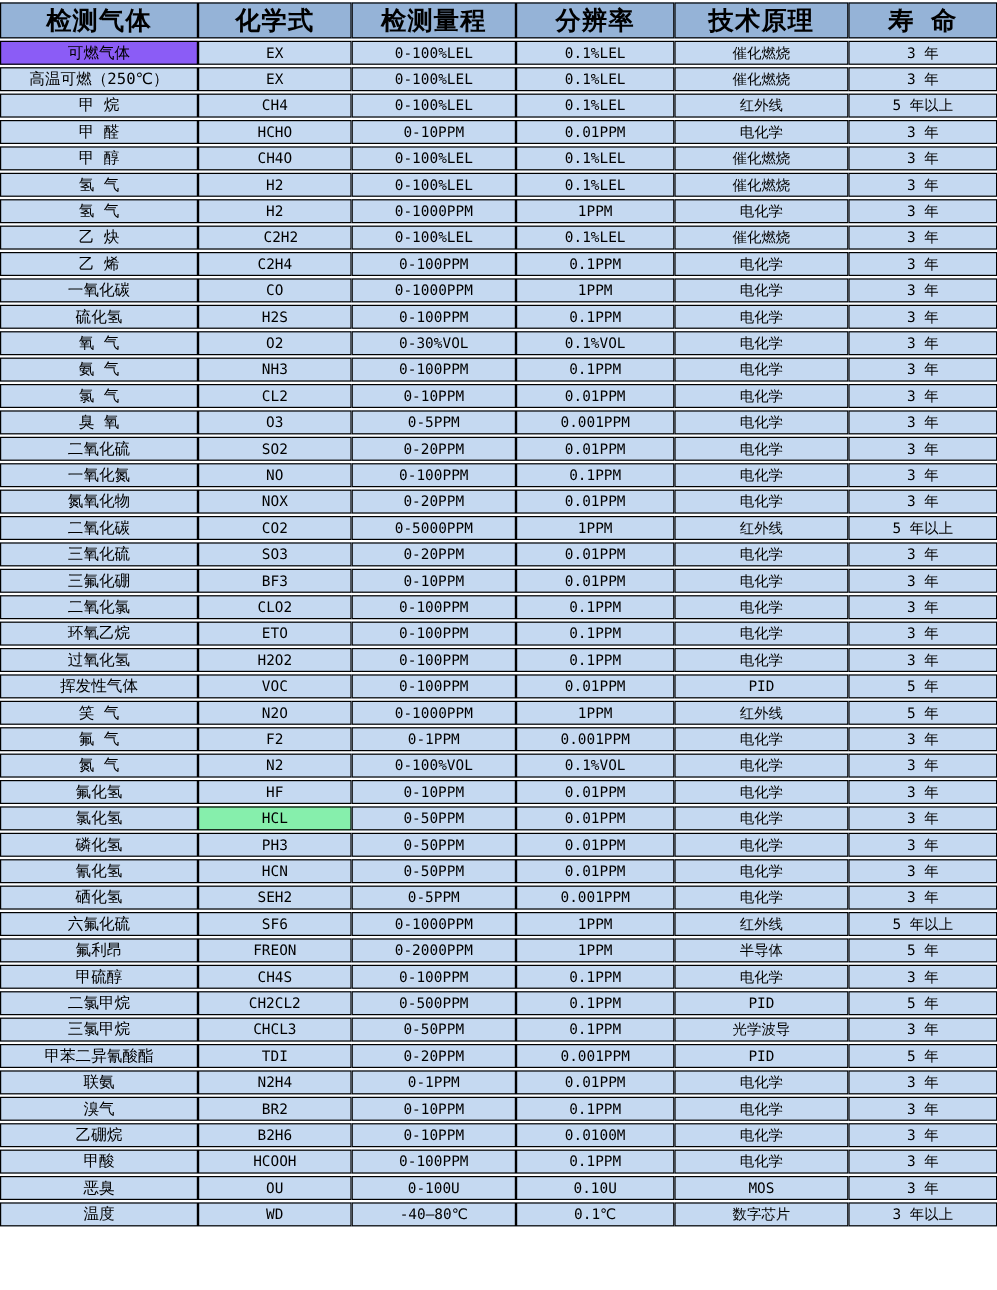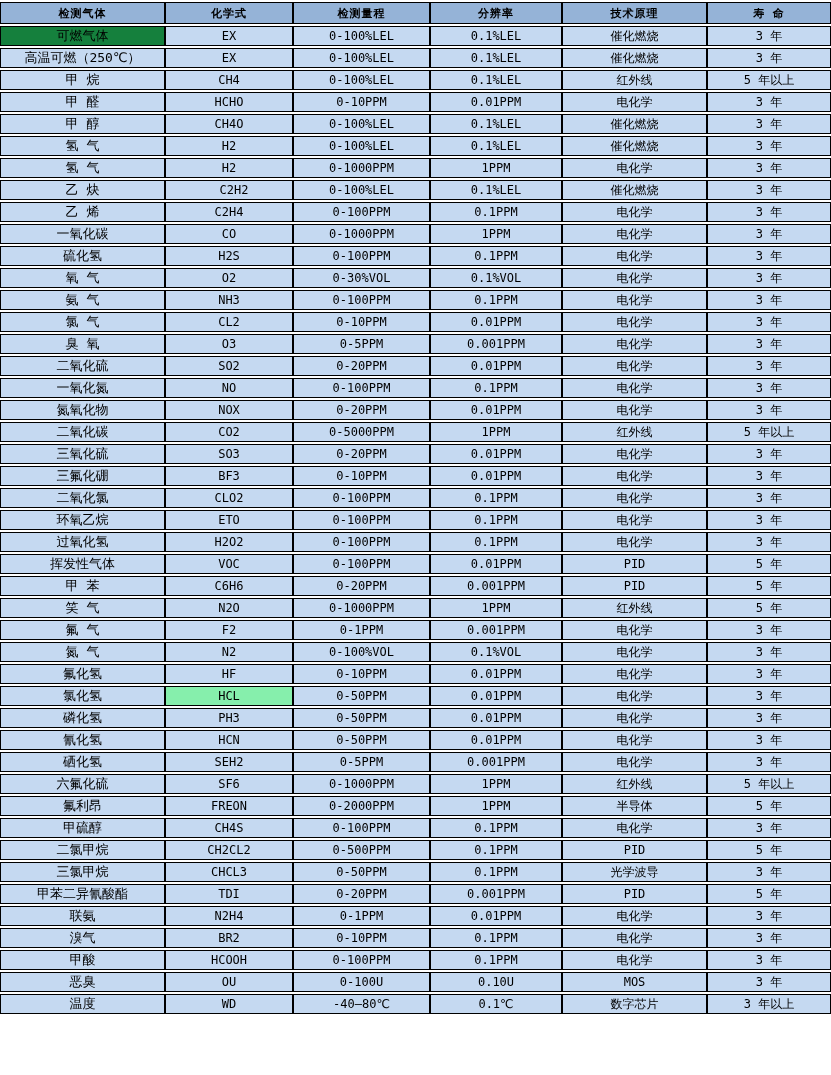--- a/index.html
+++ b/index.html
@@ -25,21 +25,21 @@
     border: 1px solid #000000;
     padding: 0 2px;
     text-align: center;
     vertical-align: middle;
     overflow: hidden;
     white-space: nowrap;
     color: #000000;
   }
   table.gas-table th {
     height: 20px;
-    font-size: 11px;
+    font-size: 21px;
     font-weight: bold;
     letter-spacing: 1px;
   }
   table.gas-table td {
     height: 17.2px;
     font-size: 12px;
   }
   table.gas-table td.col-gas { font-size: 13px; }
   
   col.c0 { width: 165px; }
@@ -67,21 +67,21 @@
           <th style="background: rgb(149, 179, 215);">检测气体</th>
           <th style="background: rgb(149, 179, 215);">化学式</th>
           <th style="background: rgb(149, 179, 215);">检测量程</th>
           <th style="background: rgb(149, 179, 215);">分辨率</th>
           <th style="background: rgb(149, 179, 215);">技术原理</th>
           <th style="background: rgb(149, 179, 215);">寿 命</th>
         </tr>
     </thead>
     <tbody>
         <tr>
-          <td class="col-gas" style="background: #15803d;">可燃气体</td>
+          <td class="col-gas" style="background: #8b5cf6;">可燃气体</td>
           <td class="col-formula" style="background: rgb(197, 217, 241);">EX</td>
           <td class="col-range" style="background: rgb(197, 217, 241);">0-100%LEL</td>
           <td class="col-resolution" style="background: rgb(197, 217, 241);">0.1%LEL</td>
           <td class="col-principle" style="background: rgb(197, 217, 241);">催化燃烧</td>
           <td class="col-lifespan" style="background: rgb(197, 217, 241);">3 年</td>
         </tr>
         <tr>
           <td class="col-gas" style="background: rgb(197, 217, 241);">高温可燃（250℃）</td>
           <td class="col-formula" style="background: rgb(197, 217, 241);">EX</td>
           <td class="col-range" style="background: rgb(197, 217, 241);">0-100%LEL</td>
@@ -263,28 +263,20 @@
           <td class="col-range" style="background: rgb(197, 217, 241);">0-100PPM</td>
           <td class="col-resolution" style="background: rgb(197, 217, 241);">0.1PPM</td>
           <td class="col-principle" style="background: rgb(197, 217, 241);">电化学</td>
           <td class="col-lifespan" style="background: rgb(197, 217, 241);">3 年</td>
         </tr>
         <tr>
           <td class="col-gas" style="background: rgb(197, 217, 241);">挥发性气体</td>
           <td class="col-formula" style="background: rgb(197, 217, 241);">VOC</td>
           <td class="col-range" style="background: rgb(197, 217, 241);">0-100PPM</td>
           <td class="col-resolution" style="background: rgb(197, 217, 241);">0.01PPM</td>
-          <td class="col-principle" style="background: rgb(197, 217, 241);">PID</td>
-          <td class="col-lifespan" style="background: rgb(197, 217, 241);">5 年</td>
-        </tr>
-        <tr>
-          <td class="col-gas" style="background: rgb(197, 217, 241);">甲 苯</td>
-          <td class="col-formula" style="background: rgb(197, 217, 241);">C6H6</td>
-          <td class="col-range" style="background: rgb(197, 217, 241);">0-20PPM</td>
-          <td class="col-resolution" style="background: rgb(197, 217, 241);">0.001PPM</td>
           <td class="col-principle" style="background: rgb(197, 217, 241);">PID</td>
           <td class="col-lifespan" style="background: rgb(197, 217, 241);">5 年</td>
         </tr>
         <tr>
           <td class="col-gas" style="background: rgb(197, 217, 241);">笑 气</td>
           <td class="col-formula" style="background: rgb(197, 217, 241);">N2O</td>
           <td class="col-range" style="background: rgb(197, 217, 241);">0-1000PPM</td>
           <td class="col-resolution" style="background: rgb(197, 217, 241);">1PPM</td>
           <td class="col-principle" style="background: rgb(197, 217, 241);">红外线</td>
           <td class="col-lifespan" style="background: rgb(197, 217, 241);">5 年</td>
@@ -403,20 +395,28 @@
         </tr>
         <tr>
           <td class="col-gas" style="background: rgb(197, 217, 241);">溴气</td>
           <td class="col-formula" style="background: rgb(197, 217, 241);">BR2</td>
           <td class="col-range" style="background: rgb(197, 217, 241);">0-10PPM</td>
           <td class="col-resolution" style="background: rgb(197, 217, 241);">0.1PPM</td>
           <td class="col-principle" style="background: rgb(197, 217, 241);">电化学</td>
           <td class="col-lifespan" style="background: rgb(197, 217, 241);">3 年</td>
         </tr>
         <tr>
+          <td class="col-gas" style="background: rgb(197, 217, 241);">乙硼烷</td>
+          <td class="col-formula" style="background: rgb(197, 217, 241);">B2H6</td>
+          <td class="col-range" style="background: rgb(197, 217, 241);">0-10PPM</td>
+          <td class="col-resolution" style="background: rgb(197, 217, 241);">0.0100M</td>
+          <td class="col-principle" style="background: rgb(197, 217, 241);">电化学</td>
+          <td class="col-lifespan" style="background: rgb(197, 217, 241);">3 年</td>
+        </tr>
+        <tr>
           <td class="col-gas" style="background: rgb(197, 217, 241);">甲酸</td>
           <td class="col-formula" style="background: rgb(197, 217, 241);">HCOOH</td>
           <td class="col-range" style="background: rgb(197, 217, 241);">0-100PPM</td>
           <td class="col-resolution" style="background: rgb(197, 217, 241);">0.1PPM</td>
           <td class="col-principle" style="background: rgb(197, 217, 241);">电化学</td>
           <td class="col-lifespan" style="background: rgb(197, 217, 241);">3 年</td>
         </tr>
         <tr>
           <td class="col-gas" style="background: rgb(197, 217, 241);">恶臭</td>
           <td class="col-formula" style="background: rgb(197, 217, 241);">OU</td>

